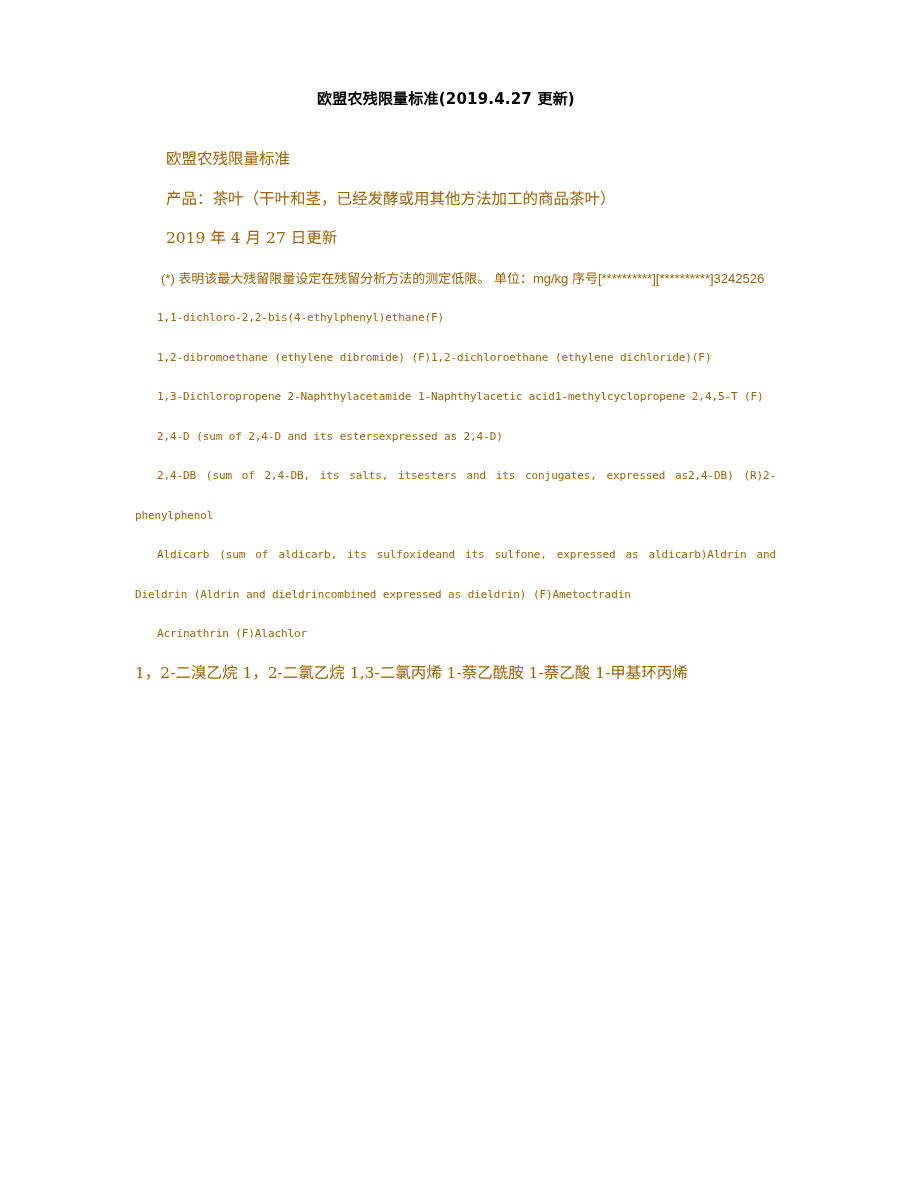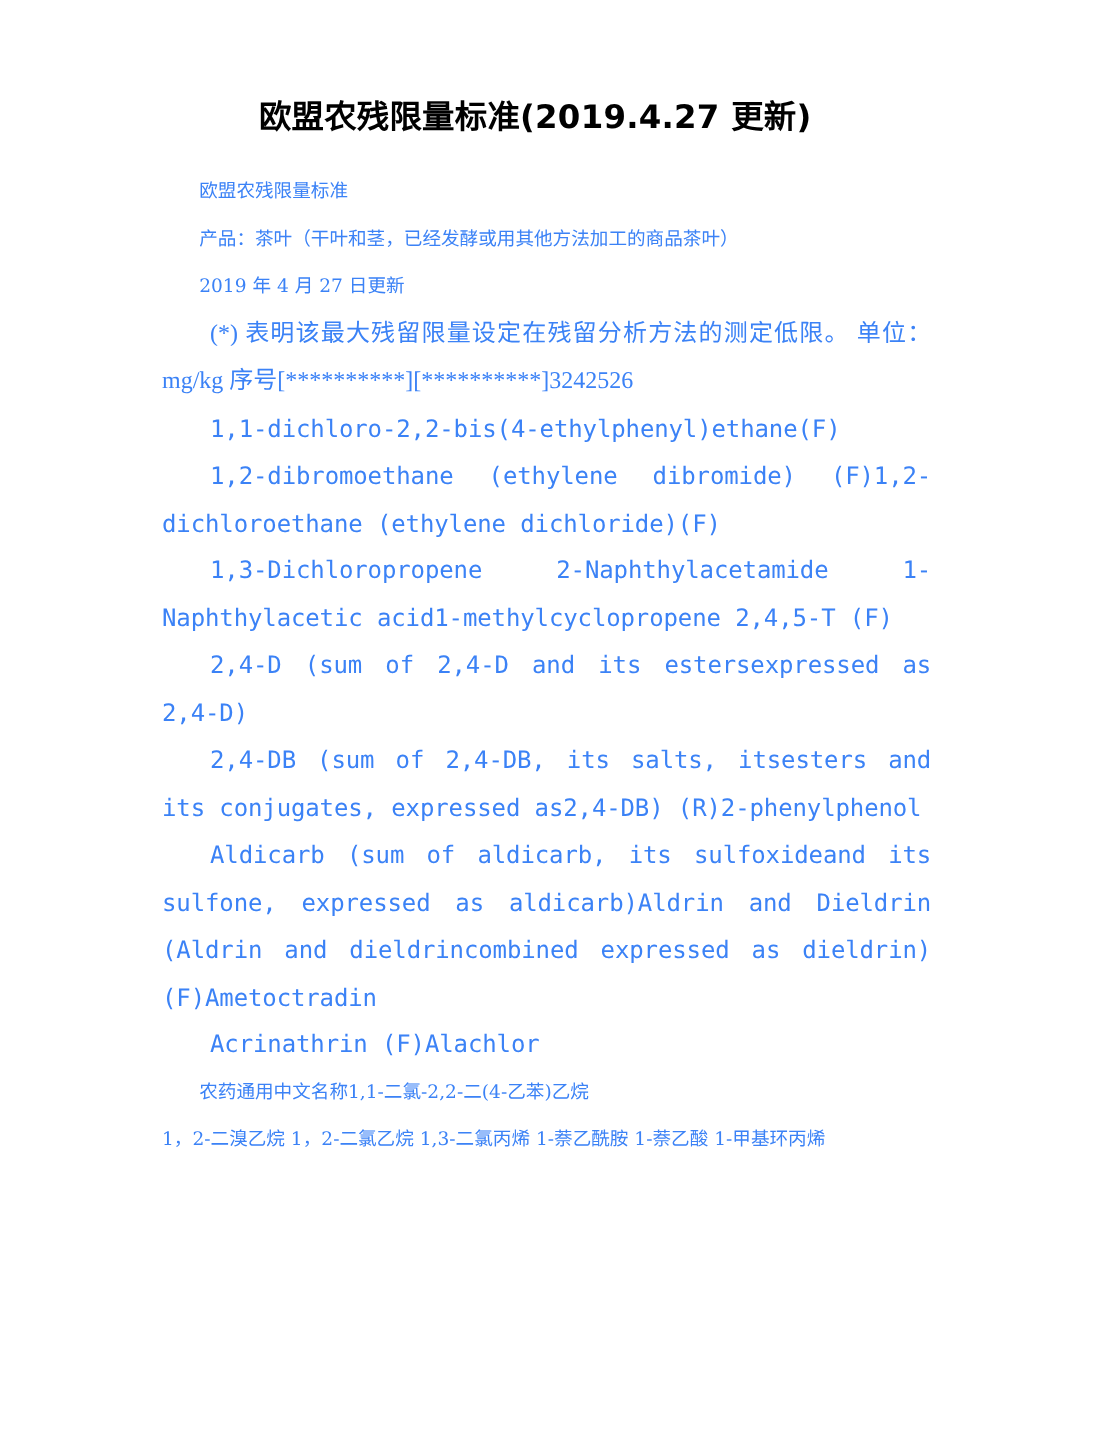--- a/index.html
+++ b/index.html
@@ -29,61 +29,61 @@
   .doc-title {
     margin: 0;
     padding: 0;
     position: absolute;
     top: 84px;
     left: 0;
     width: 892px;
     text-align: center;
     font-family: "DejaVu Sans", "Liberation Sans", sans-serif;
     font-weight: bold;
-    font-size: 27px;
+    font-size: 15px;
     letter-spacing: 0.2px;
     line-height: 30px;
     color: #000000;
   }
 
   .body-block {
     position: absolute;
     top: 140px;
     left: 135px;
     width: 641px;
   }
 
   p.para {
     margin: 0 0 0 0;
     padding: 0;
     text-indent: 2em;
     text-align: justify;
     text-justify: inter-word;
     line-height: 39.5px;
-    color: #3b82f6;
+    color: #a16207;
     word-break: normal;
     overflow-wrap: break-word;
   }
 
   
   p.cn {
     font-family: "DejaVu Serif", "Liberation Serif", serif;
     font-size: 15.5px;
   }
 
   
   p.en {
     font-family: "DejaVu Sans Mono", "Liberation Mono", monospace;
-    font-size: 20px;
+    font-size: 11px;
     letter-spacing: -0.1px;
   }
 
   p.mix {
-    font-family: Liberation Serif, serif;
-    font-size: 20px;
+    font-family: Liberation Sans, sans-serif;
+    font-size: 13px;
   }
 
   
   p.noindent {
     text-indent: 0;
   }
 </style>
 </head>
 <body>
 
@@ -112,18 +112,17 @@
 
     <p class="para en">2,4-DB (sum of 2,4-DB, its salts, itsesters and its conjugates, expressed as2,4-DB) (R)2-phenylphenol</p>
 
 
 
     <p class="para en">Aldicarb (sum of aldicarb, its sulfoxideand its sulfone, expressed as aldicarb)Aldrin and Dieldrin (Aldrin and dieldrincombined expressed as dieldrin) (F)Ametoctradin</p>
 
     <p class="para en">Acrinathrin (F)Alachlor</p>
 
 
-    <p class="para cn">农药通用中文名称1,1-二氯-2,2-二(4-乙苯)乙烷</p>
 
     <p class="para cn noindent">1，2-二溴乙烷 1，2-二氯乙烷 1,3-二氯丙烯 1-萘乙酰胺 1-萘乙酸 1-甲基环丙烯</p>
 
   </div>
 </div>
 
 </body></html>

